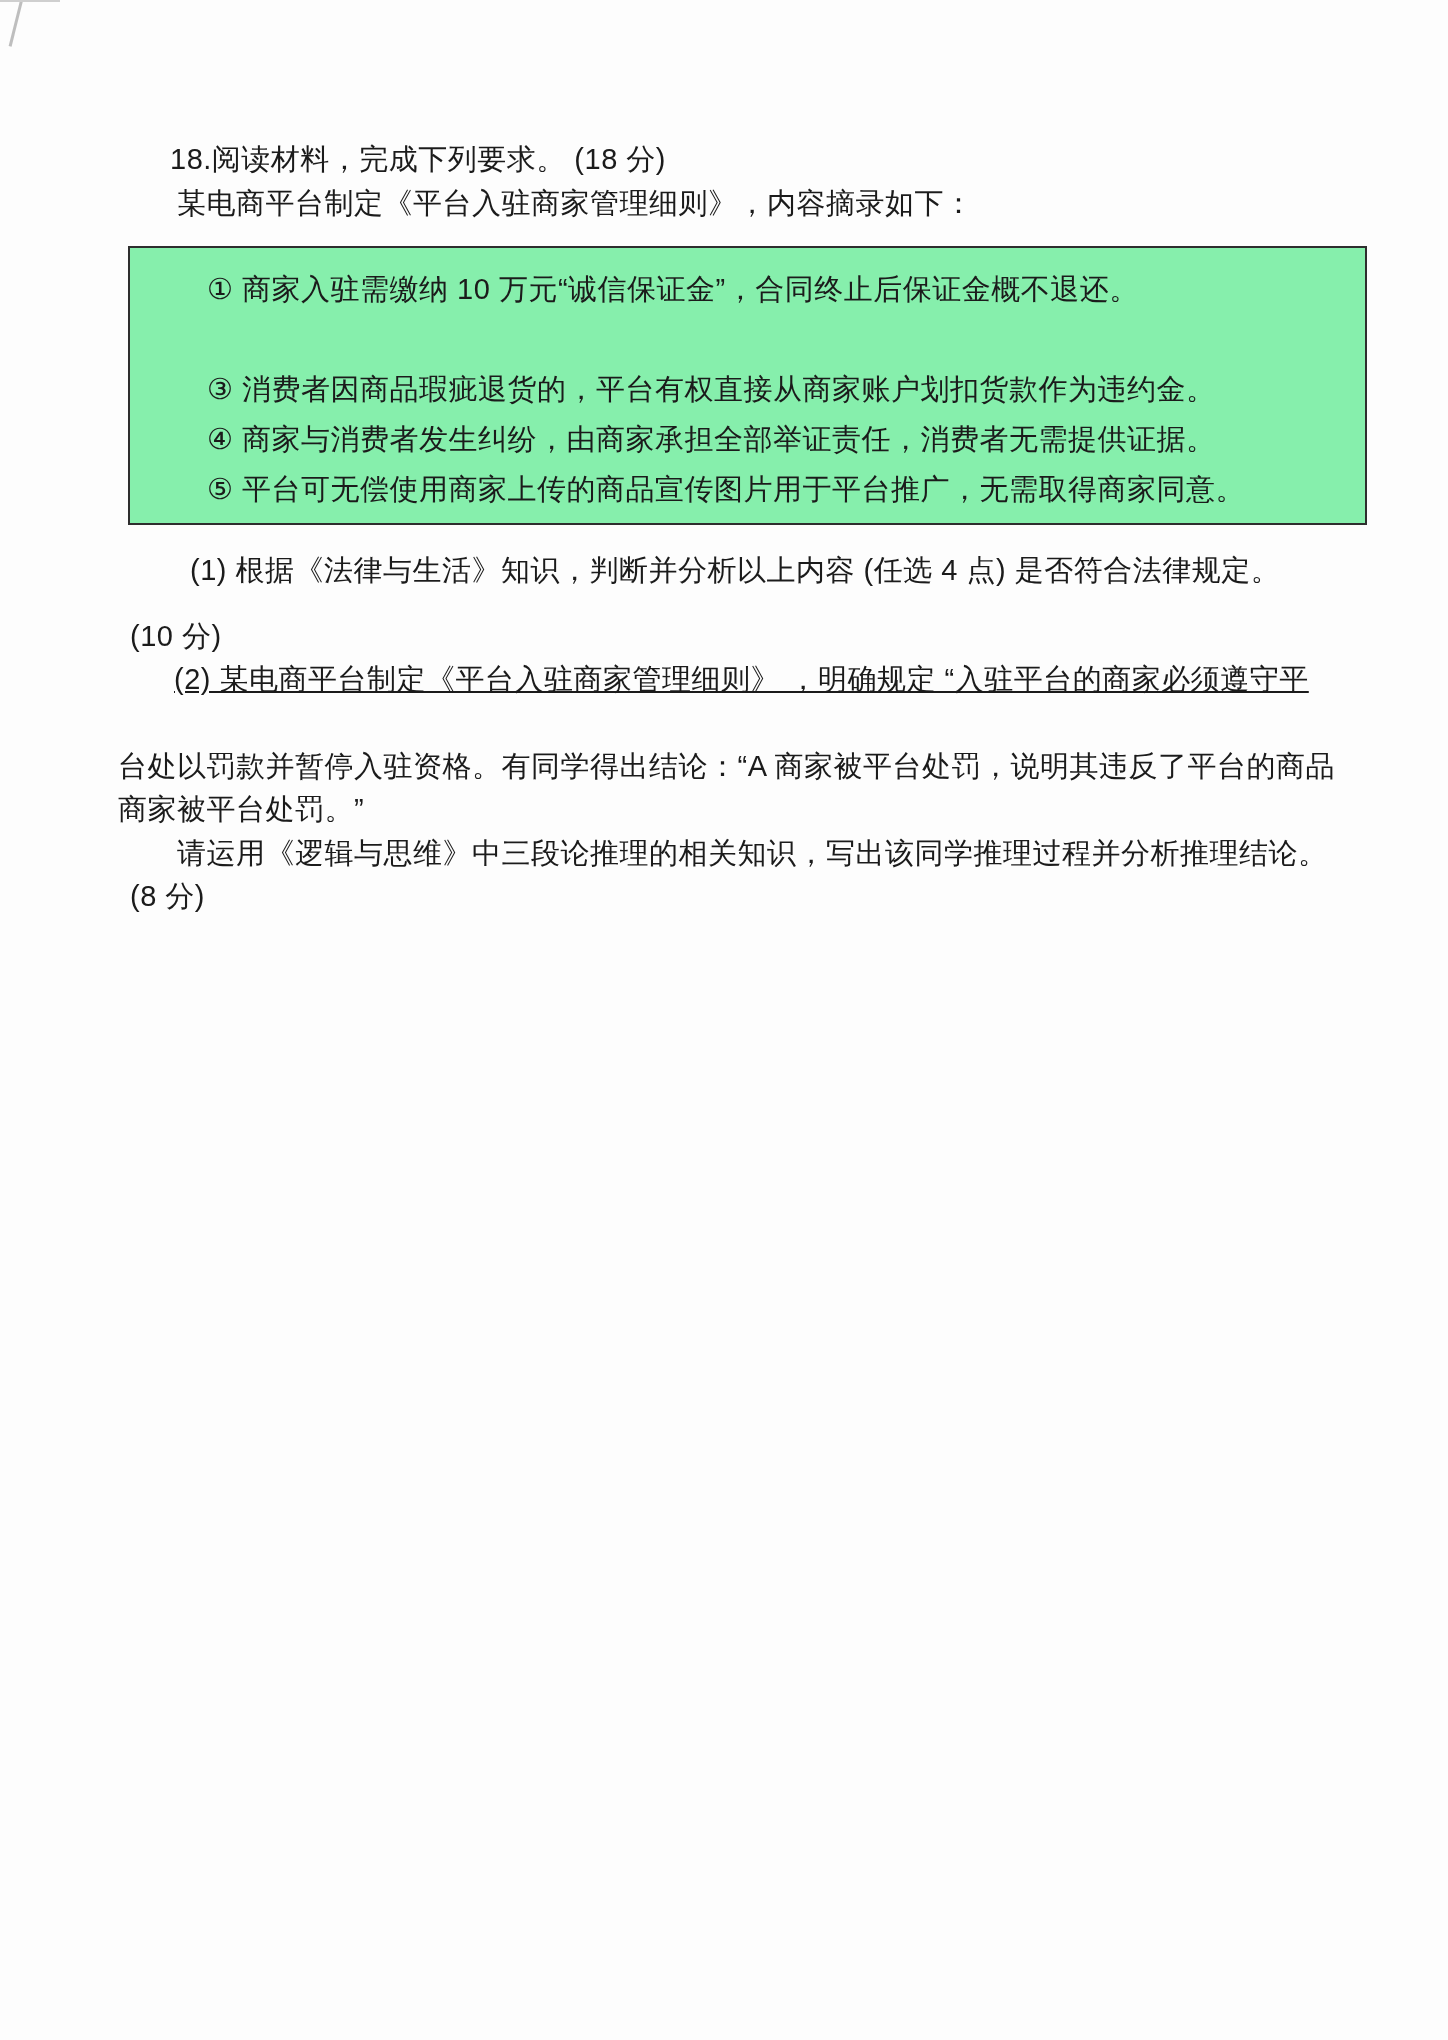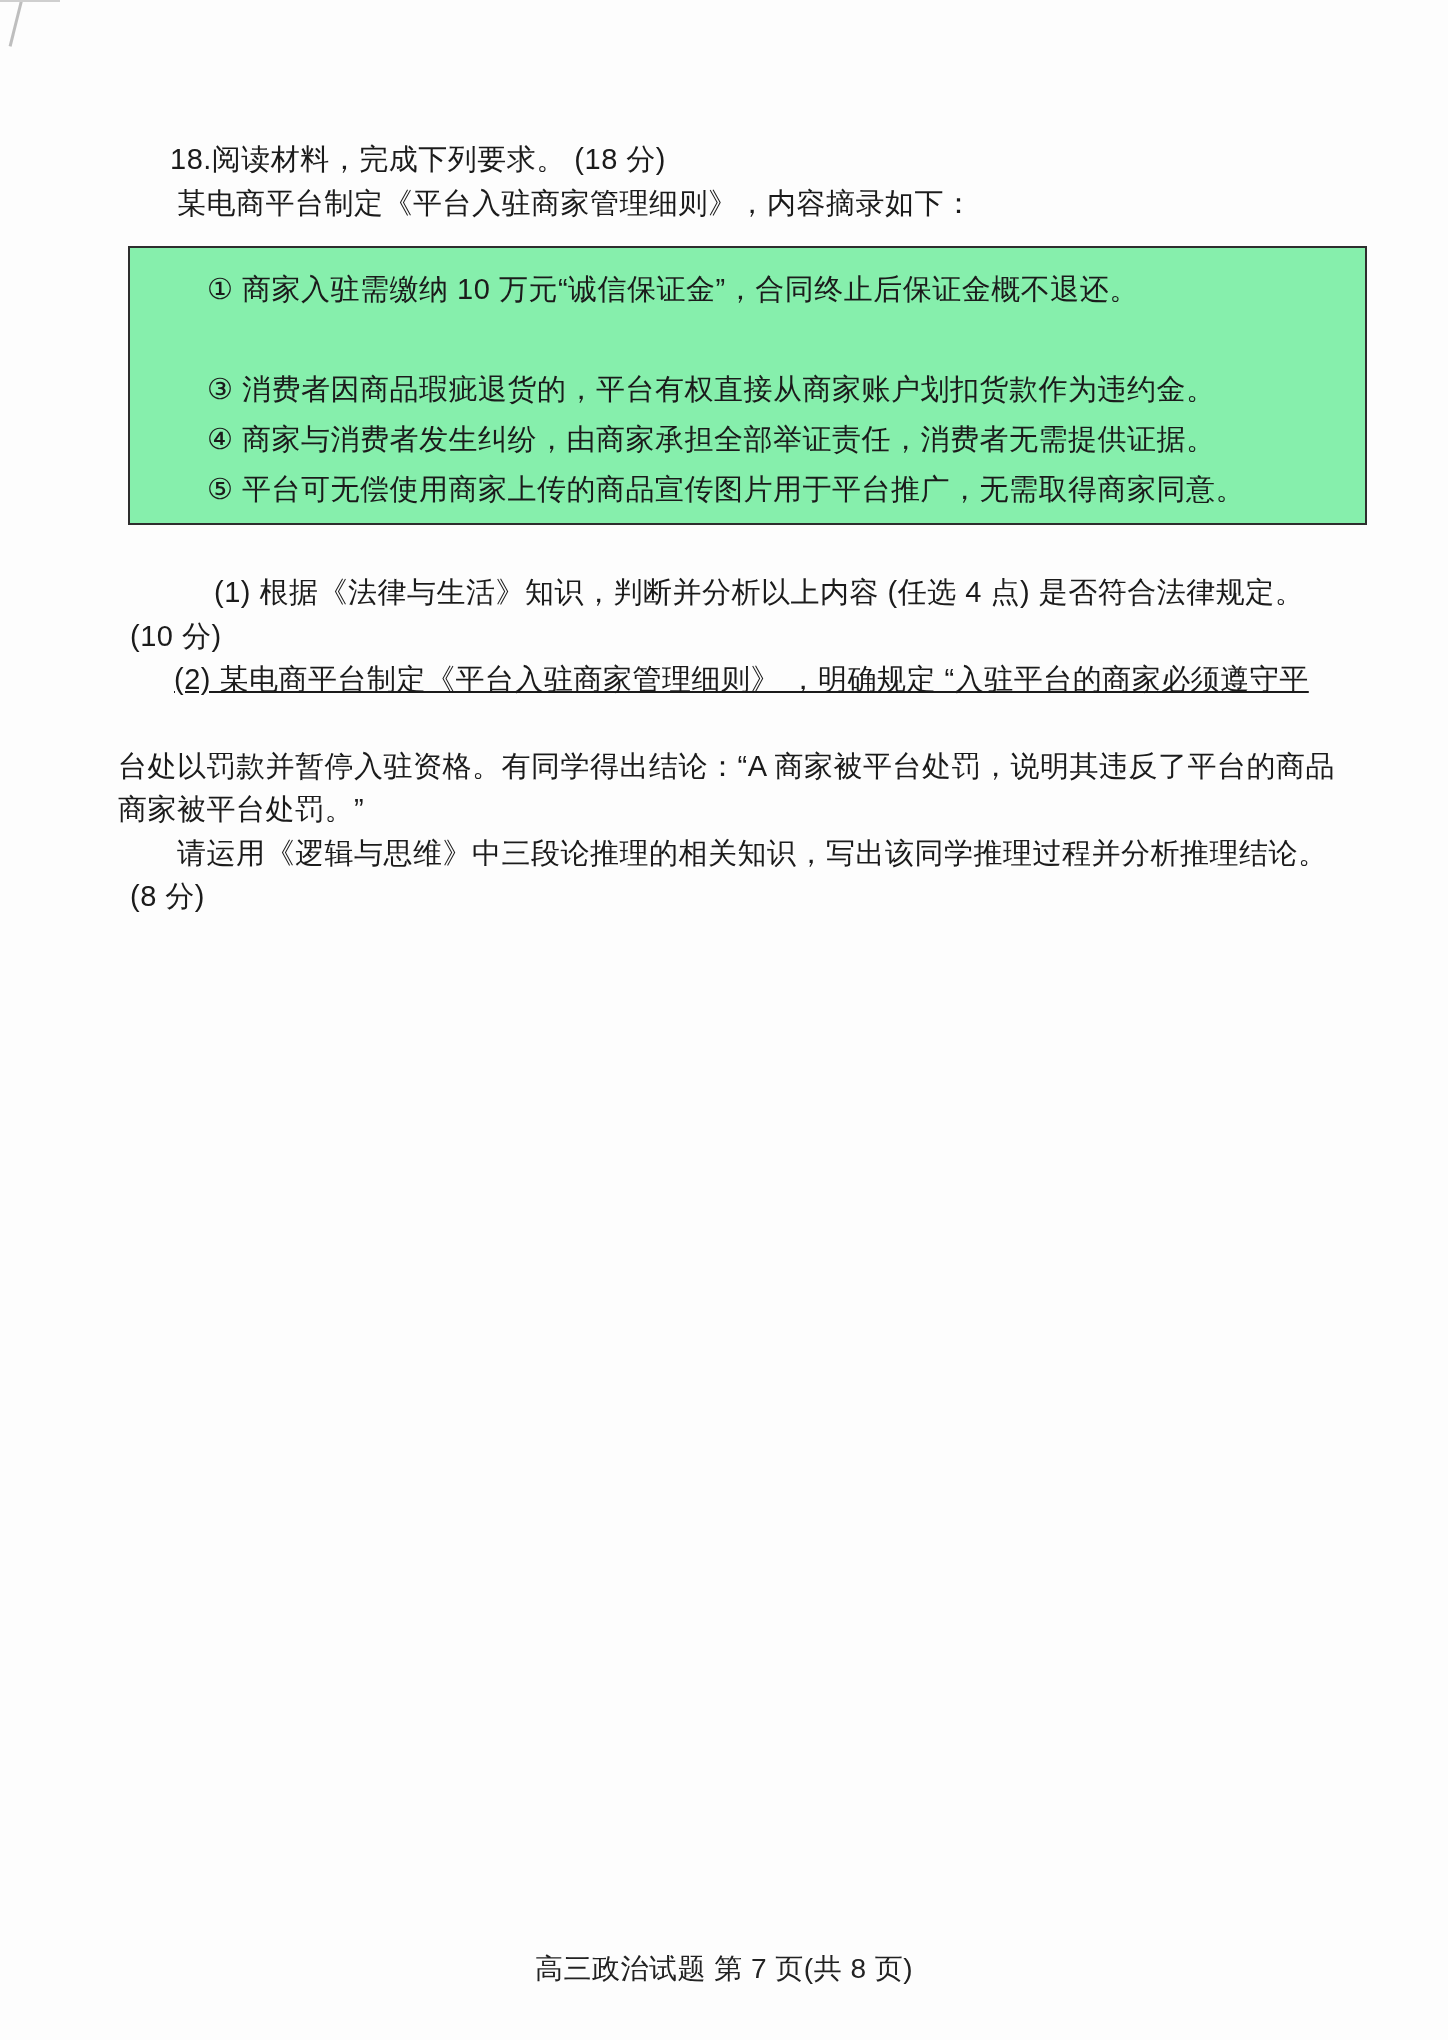--- a/index.html
+++ b/index.html
@@ -78,24 +78,23 @@
 
   <div class="tline" style="left:177px; top:187px;">某电商平台制定《平台入驻商家管理细则》，内容摘录如下：</div>
 
   <div class="excerpt-box">
     <div class="tline" style="top:25px;">① 商家入驻需缴纳 10 万元“诚信保证金”，合同终止后保证金概不退还。</div>
     <div class="tline" style="top:125px;">③ 消费者因商品瑕疵退货的，平台有权直接从商家账户划扣货款作为违约金。</div>
     <div class="tline" style="top:175px;">④ 商家与消费者发生纠纷，由商家承担全部举证责任，消费者无需提供证据。</div>
     <div class="tline" style="top:225px;">⑤ 平台可无偿使用商家上传的商品宣传图片用于平台推广，无需取得商家同意。</div>
   </div>
 
-  <div class="tline" style="left:190px; top:576px;margin-left:24px;">(1) 根据《法律与生活》知识，判断并分析以上内容 (任选 4 点) 是否符合法律规定。</div>
+  <div class="tline" style="left:190px; top:554px;">(1) 根据《法律与生活》知识，判断并分析以上内容 (任选 4 点) 是否符合法律规定。</div>
   <div class="tline" style="left:130px; top:620px;">(10 分)</div>
 
   <div class="tline" style="left:174px; top:663px;text-decoration:underline;">(2) 某电商平台制定《平台入驻商家管理细则》 ，明确规定 “入驻平台的商家必须遵守平</div>
   <div class="tline" style="left:118px; top:750px;">台处以罚款并暂停入驻资格。有同学得出结论：“A 商家被平台处罚，说明其违反了平台的商品</div>
   <div class="tline" style="left:118px; top:793px;">商家被平台处罚。”</div>
   <div class="tline" style="left:177px; top:837px;text-align:right;">请运用《逻辑与思维》中三段论推理的相关知识，写出该同学推理过程并分析推理结论。</div>
   <div class="tline" style="left:130px; top:880px;">(8 分)</div>
 
-  <div class="footer-line">高三政治试题 第 7 页(共 8 页)</div>
 
 </div>
 
 </body></html>

